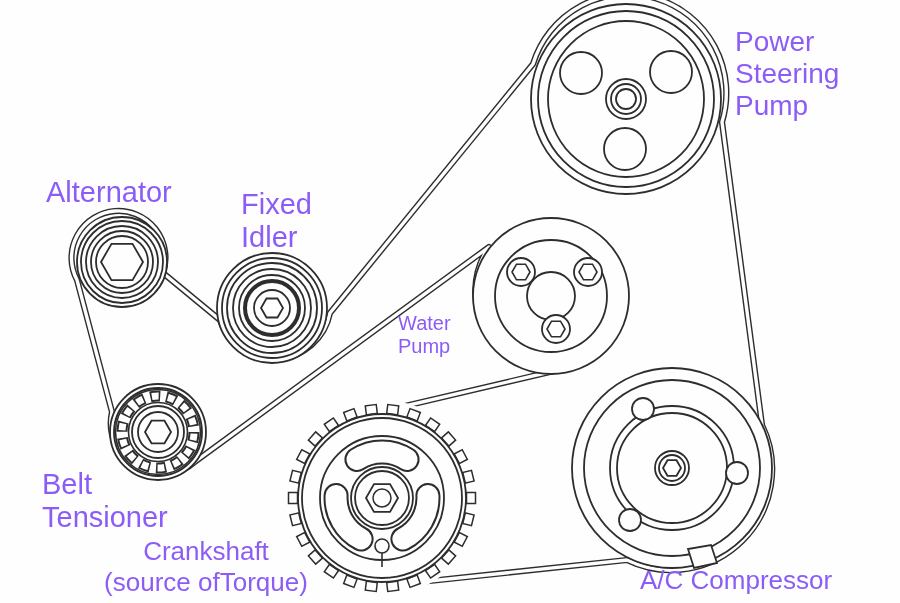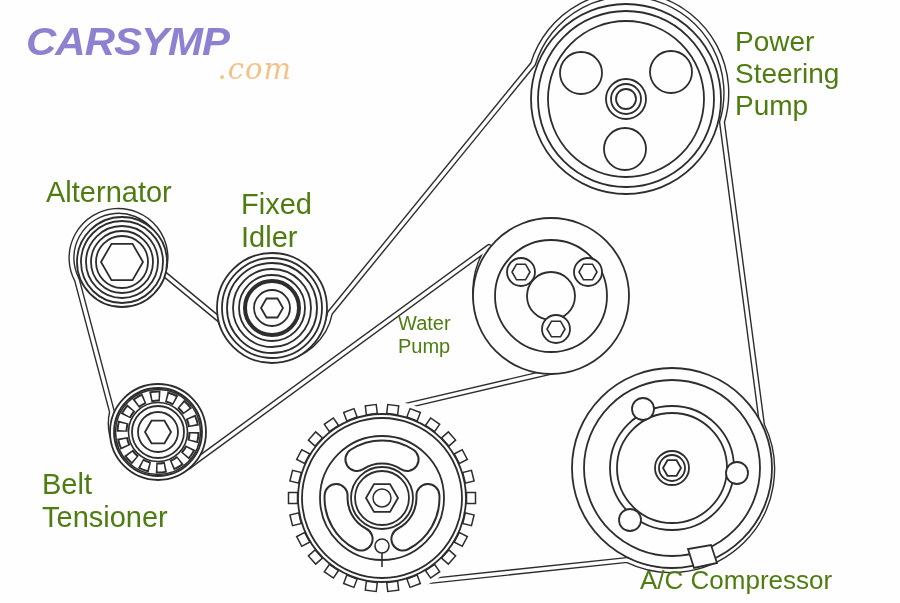--- a/index.html
+++ b/index.html
@@ -4,21 +4,21 @@
 <style>
   html,body{margin:0;padding:0;background:#888;}
   .stage{
     position:relative;width:900px;height:603px;background:#fefefe;
     overflow:hidden;font-family:"Liberation Sans",sans-serif;
     margin:0 auto;
   }
   .stage svg{position:absolute;left:0;top:0;}
   
   .lbl{
-    position:absolute;color:#4d7c0f;white-space:pre-line;
+    position:absolute;color:#8b5cf6;white-space:pre-line;
     font-family:"Liberation Sans",sans-serif;line-height:1.14;
     letter-spacing:0;
   }
   .lbl-ps        {left:735px;top:26px; font-size:28px;}
   .lbl-alt       {left:46px; top:176px;font-size:29px;}
   .lbl-idler     {left:241px;top:188px;font-size:29px;}
   .lbl-water     {left:398px;top:312px;font-size:20px;}
   .lbl-tensioner {left:42px; top:468px;font-size:29px;}
   .lbl-crank     {left:88px; top:536px;font-size:26px;width:236px;text-align:center;line-height:1.2;}
   .lbl-ac        {left:640px;top:566px;font-size:26px;}
@@ -150,30 +150,28 @@
           <circle cx="737" cy="473" r="11" fill="#fefefe" stroke="#2d2d2d" stroke-width="1.8"></circle>
           <circle cx="630" cy="520" r="11" fill="#fefefe" stroke="#2d2d2d" stroke-width="1.8"></circle>
           <circle cx="672" cy="468" r="17" fill="#fefefe" stroke="#2d2d2d" stroke-width="1.8"></circle>
           <circle cx="672" cy="468" r="13" fill="#fefefe" stroke="#2d2d2d" stroke-width="1.8"></circle>
           <polygon points="681.0,468.0 676.5,475.8 667.5,475.8 663.0,468.0 667.5,460.2 676.5,460.2" fill="#fefefe" stroke="#2d2d2d" stroke-width="1.8"></polygon>
           <path d="M 688 549 L 694 568 L 717 563 L 711 545 Z" fill="#fefefe" stroke="#2d2d2d" stroke-width="1.8"></path>
         </g>
       </g>
   </svg>
 
-  <div class="logo">
-    <span class="brand" style="color: rgb(141, 129, 210);">CARSYMP</span>
-    <span class="suffix" style="color: rgb(244, 194, 135);">.com</span>
-  </div>
 
   <div class="lbl lbl-ps">Power
 Steering
 Pump</div>
   <div class="lbl lbl-alt">Alternator</div>
   <div class="lbl lbl-idler">Fixed
 Idler</div>
   <div class="lbl lbl-water">Water
 Pump</div>
   <div class="lbl lbl-tensioner">Belt
 Tensioner</div>
+  <div class="lbl lbl-crank">Crankshaft
+(source ofTorque)</div>
   <div class="lbl lbl-ac">A/C Compressor</div>
 
 </div>
 
 </body></html>

